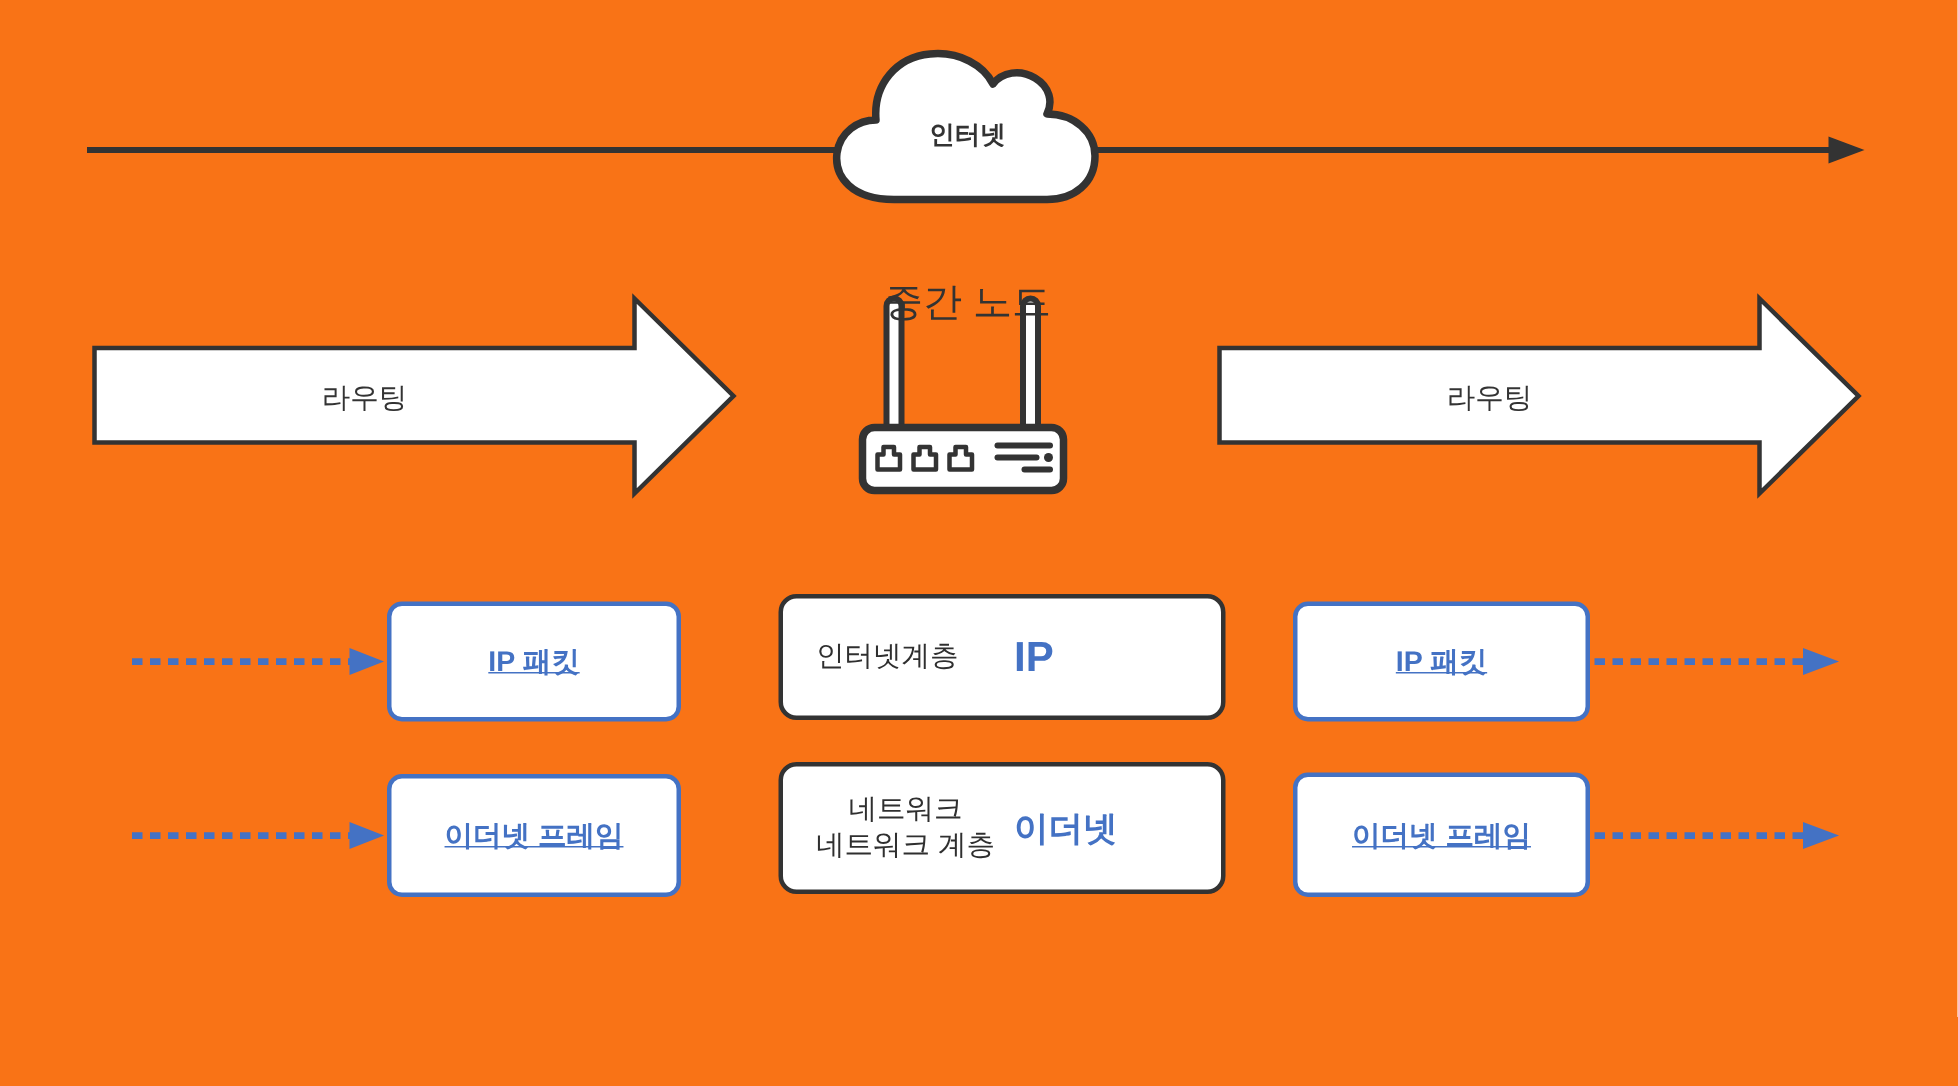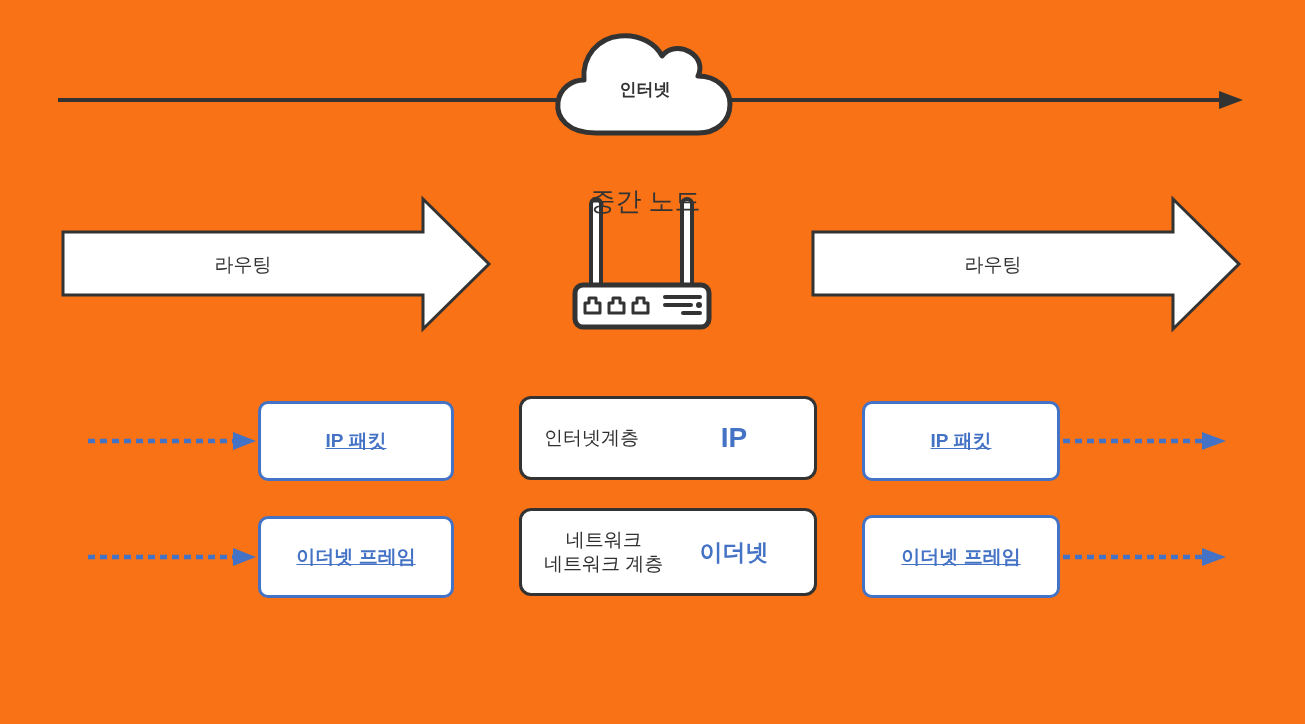--- a/index.html
+++ b/index.html
@@ -47,21 +47,21 @@
   .box.darkb { border: 3.5px solid var(--dark); border-radius: 12px; justify-content: space-between; padding: 0 22px; margin-left: 12px; }
 
   .box-l1 { left: 258px; top: 401px; width: 196px; height: 80px; }
   .box-l2 { left: 258px; top: 516px; width: 196px; height: 82px; }
   .box-r1 { left: 862px; top: 401px; width: 198px; height: 80px; }
   .box-r2 { left: 862px; top: 515px; width: 198px; height: 83px; }
   .box-c1 { left: 507px; top: 396px; width: 298px; height: 84px; }
   .box-c2 { left: 507px; top: 508px; width: 298px; height: 88px; }
 
   .layer-name { color: #2f2f2f; font-size: 19px; font-weight: 500; text-align: center; line-height: 24px; }
-  .layer-value { color: var(--accent); font-weight: 700; width: 116px; text-align: center; }
+  .layer-value { color: var(--accent); font-weight: 700; width: 116px; text-align: left; }
   .value-ip { font-size: 28px; }
   .value-eth { font-size: 23px; }
 </style>
 </head>
 <body>
 
 <div class="canvas">
 
   <svg class="layer" viewBox="0 0 1305 724">
 

